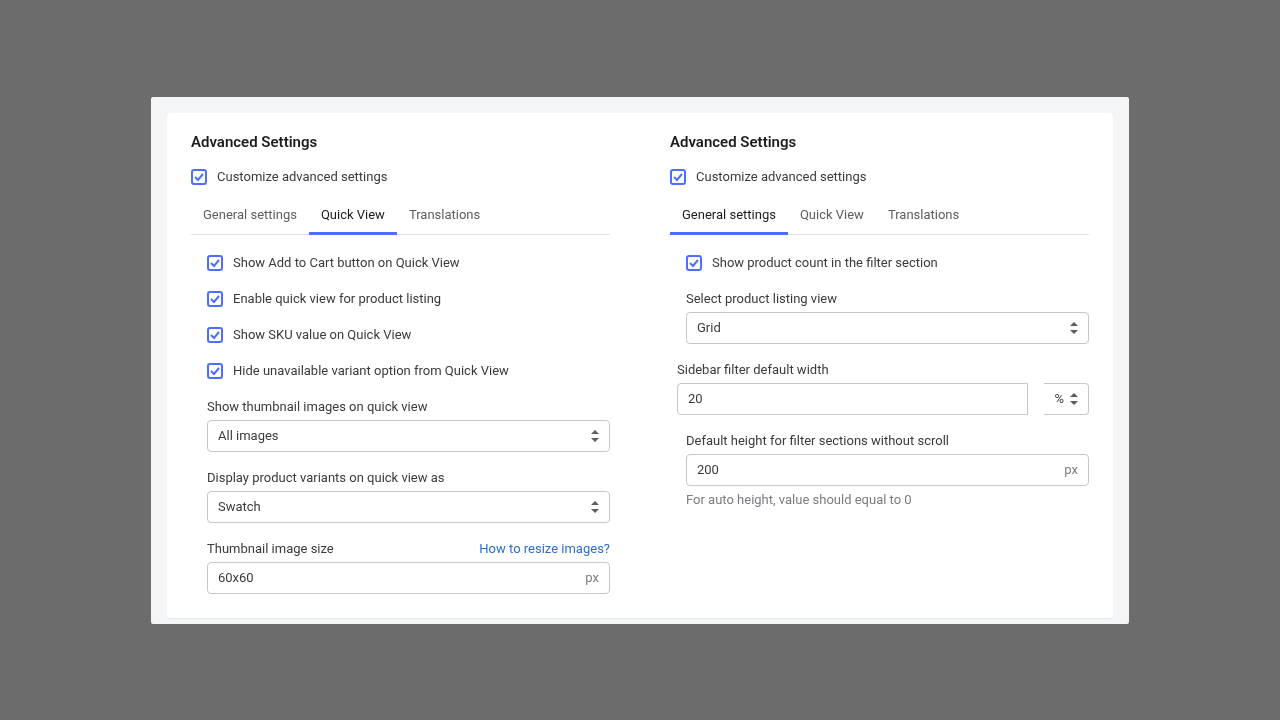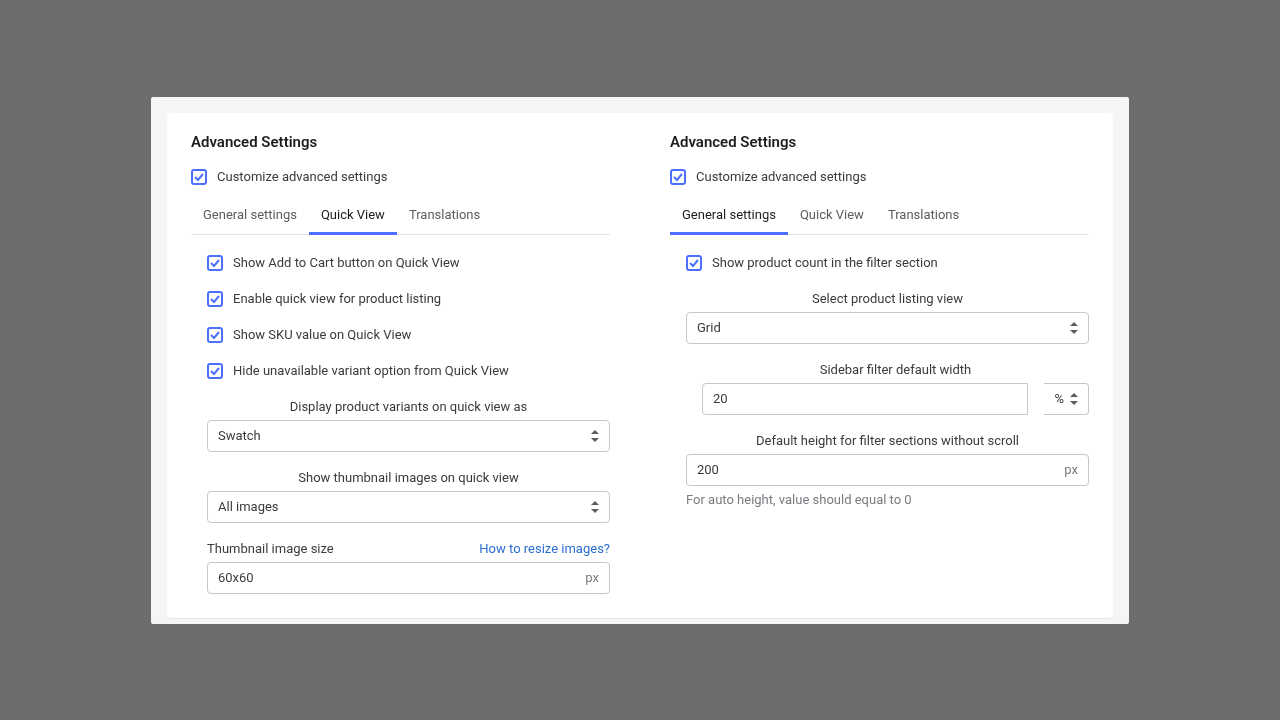--- a/index.html
+++ b/index.html
@@ -76,21 +76,20 @@
   .tab.active {
     color: #1c1d1f;
     border-bottom-color: #4c6fff;
   }
   .field-block { margin-left: 16px; margin-bottom: 18px; }
   .field-label {
     font-size: 13px;
     color: #3a3b3d;
     margin-bottom: 6px;
     display: block;
-    text-align: center;
   }
   .label-row {
     display: flex;
     justify-content: space-between;
     align-items: baseline;
     margin-bottom: 6px;
   }
   .label-row .field-label { margin-bottom: 0; }
   .link {
     font-size: 13px;
@@ -215,31 +214,31 @@
       <div class="cb-row indent">
         <span class="cb">
           <svg viewBox="0 0 10 10">
               <polyline points="1,5 4,8 9,2" fill="none" stroke="#4c6fff" stroke-width="2"></polyline>
             </svg>
         </span>
         <span class="cb-label">Hide unavailable variant option from Quick View</span>
       </div>
 
       <div class="field-block">
+        <span class="field-label">Show thumbnail images on quick view</span>
+        <div class="select">
+          <span>All images</span>
+          <span class="sort-icon"></span>
+        </div>
+      </div>
+
+      <div class="field-block">
         <span class="field-label">Display product variants on quick view as</span>
         <div class="select">
           <span>Swatch</span>
-          <span class="sort-icon"></span>
-        </div>
-      </div>
-
-      <div class="field-block">
-        <span class="field-label">Show thumbnail images on quick view</span>
-        <div class="select">
-          <span>All images</span>
           <span class="sort-icon"></span>
         </div>
       </div>
 
       <div class="field-block" style="margin-bottom:0">
         <div class="label-row">
           <span class="field-label">Thumbnail image size</span>
           <span class="link">How to resize images?</span>
         </div>
         <div class="text-input">
@@ -277,21 +276,21 @@
       </div>
 
       <div class="field-block-right" style="margin-left:16px">
         <span class="field-label">Select product listing view</span>
         <div class="select">
           <span>Grid</span>
           <span class="sort-icon"></span>
         </div>
       </div>
 
-      <div class="field-block-right" style="margin-left:32px">
+      <div class="field-block-right" style="margin-left:7px">
         <span class="field-label">Sidebar filter default width</span>
         <div class="input-group">
           <div class="text-input">
             <span class="text-value">20</span>
           </div>
           <div class="suffix-select">
             <span>%</span>
             <span class="sort-icon"></span>
           </div>
         </div>

